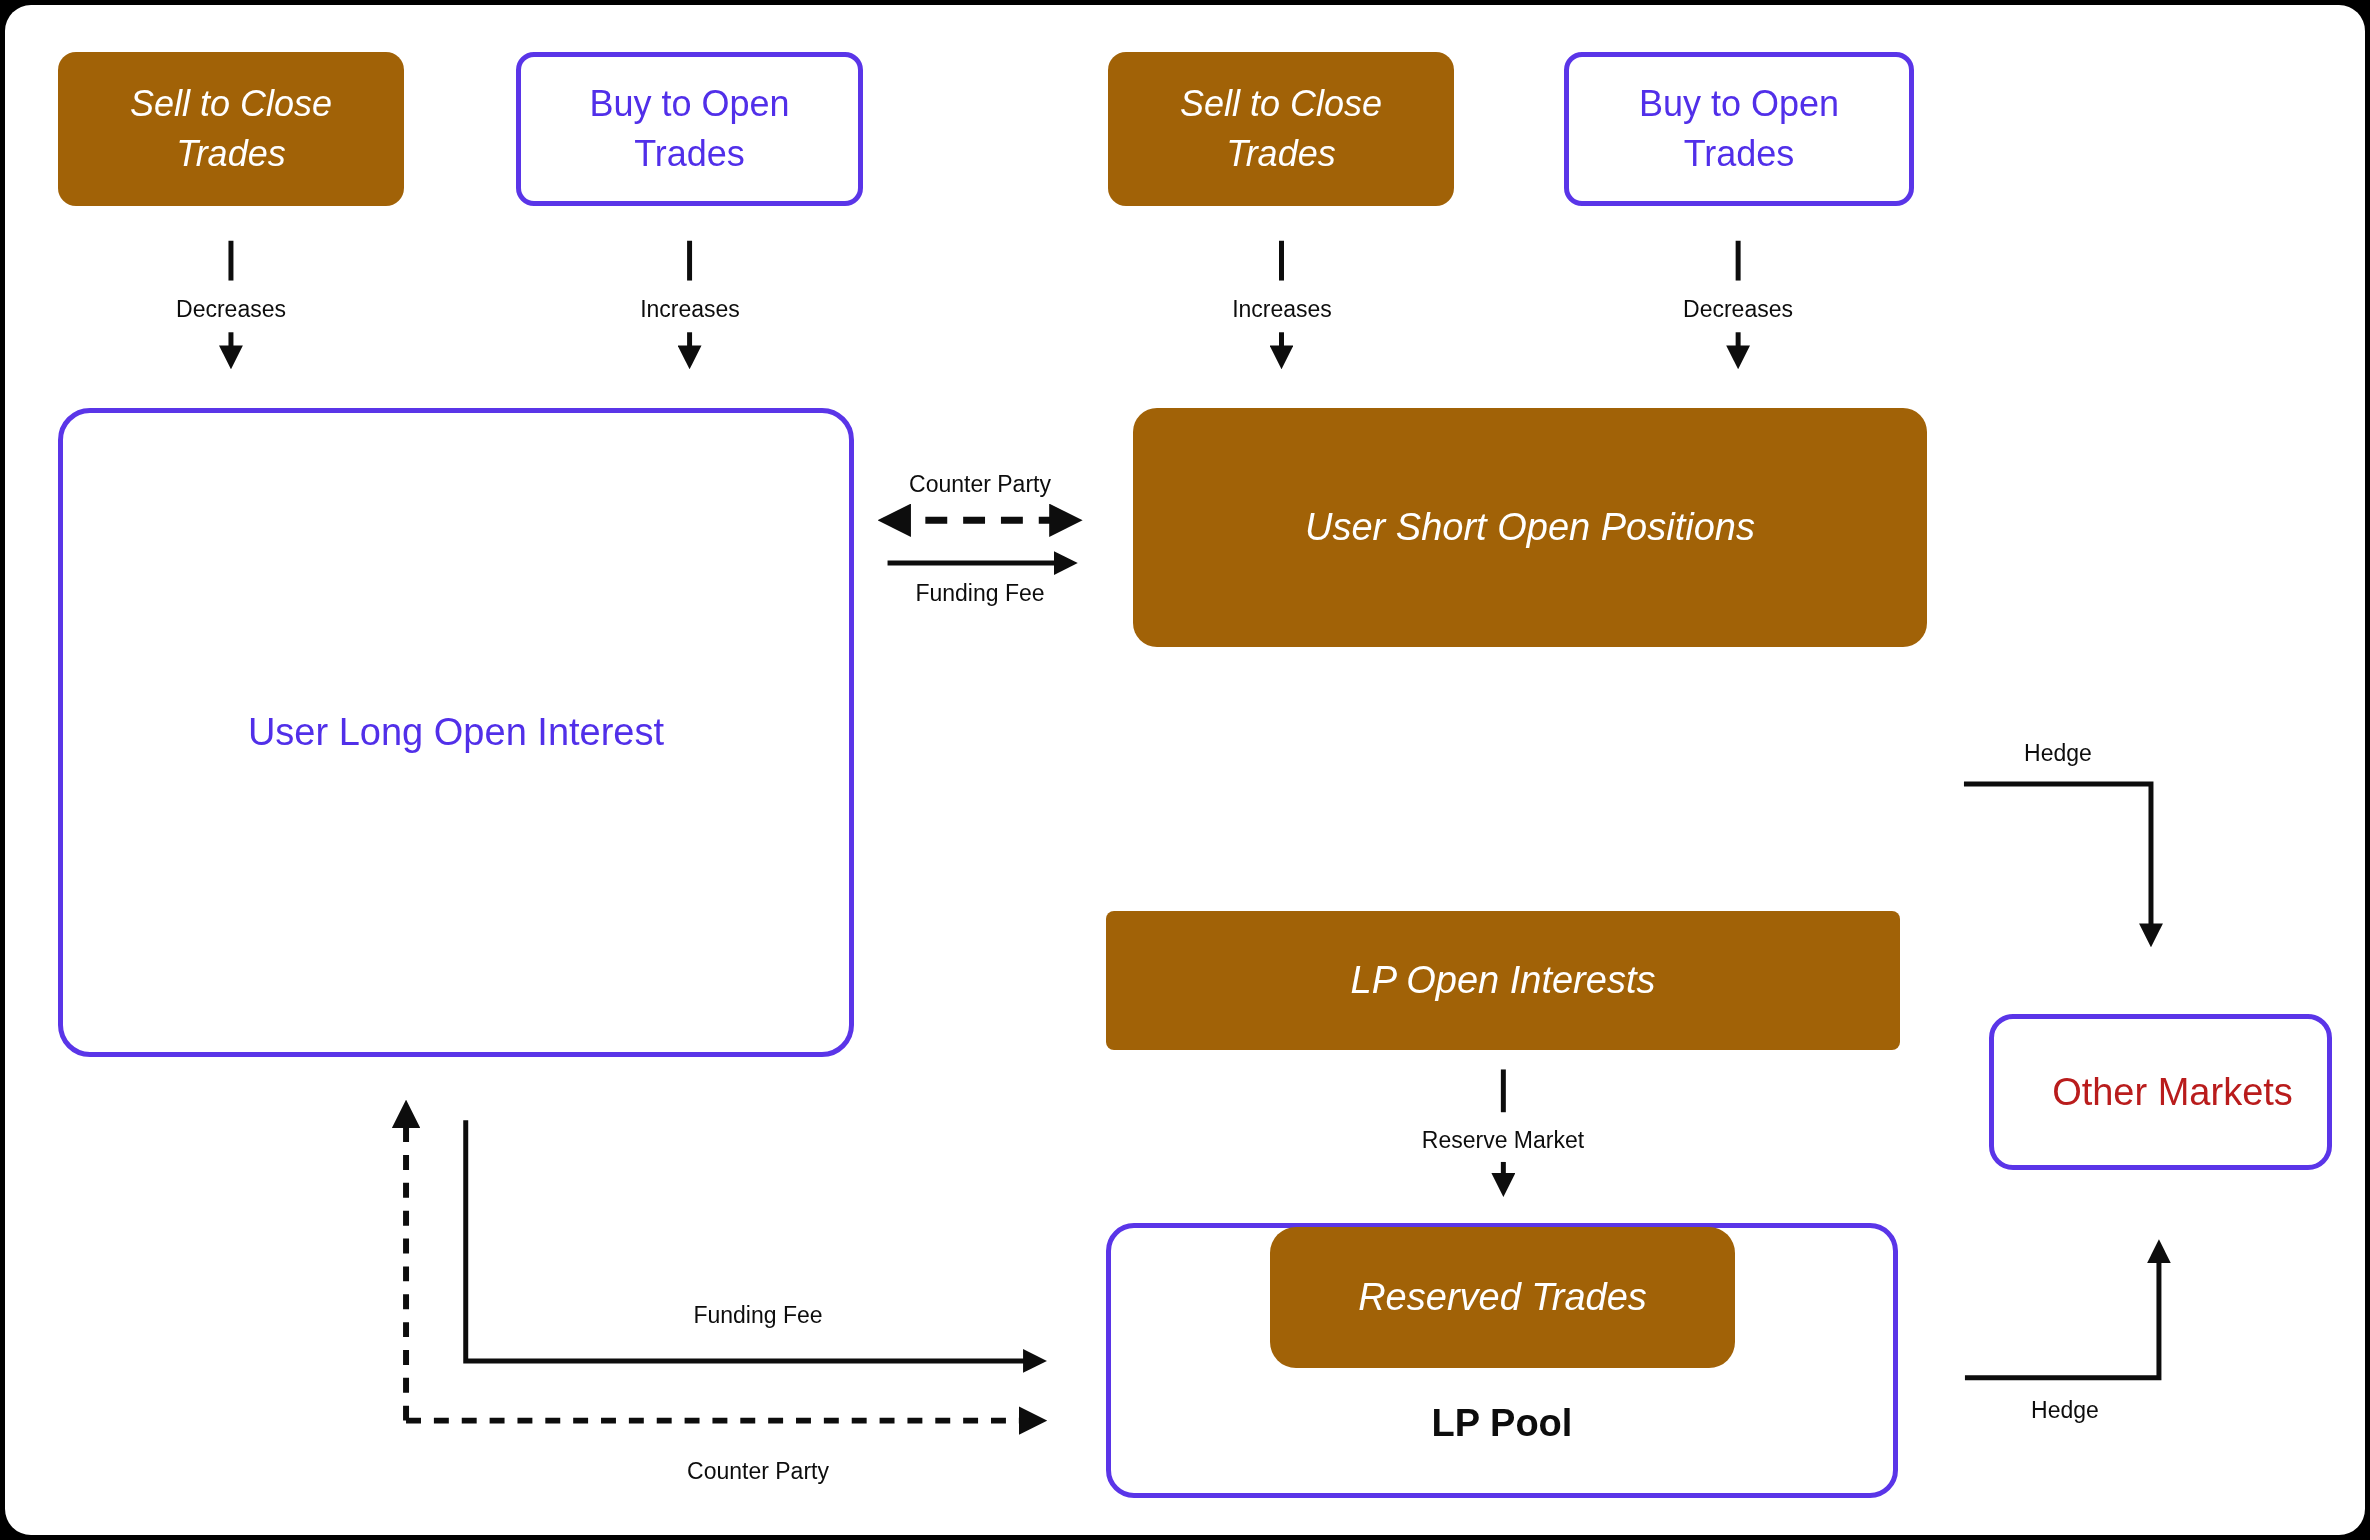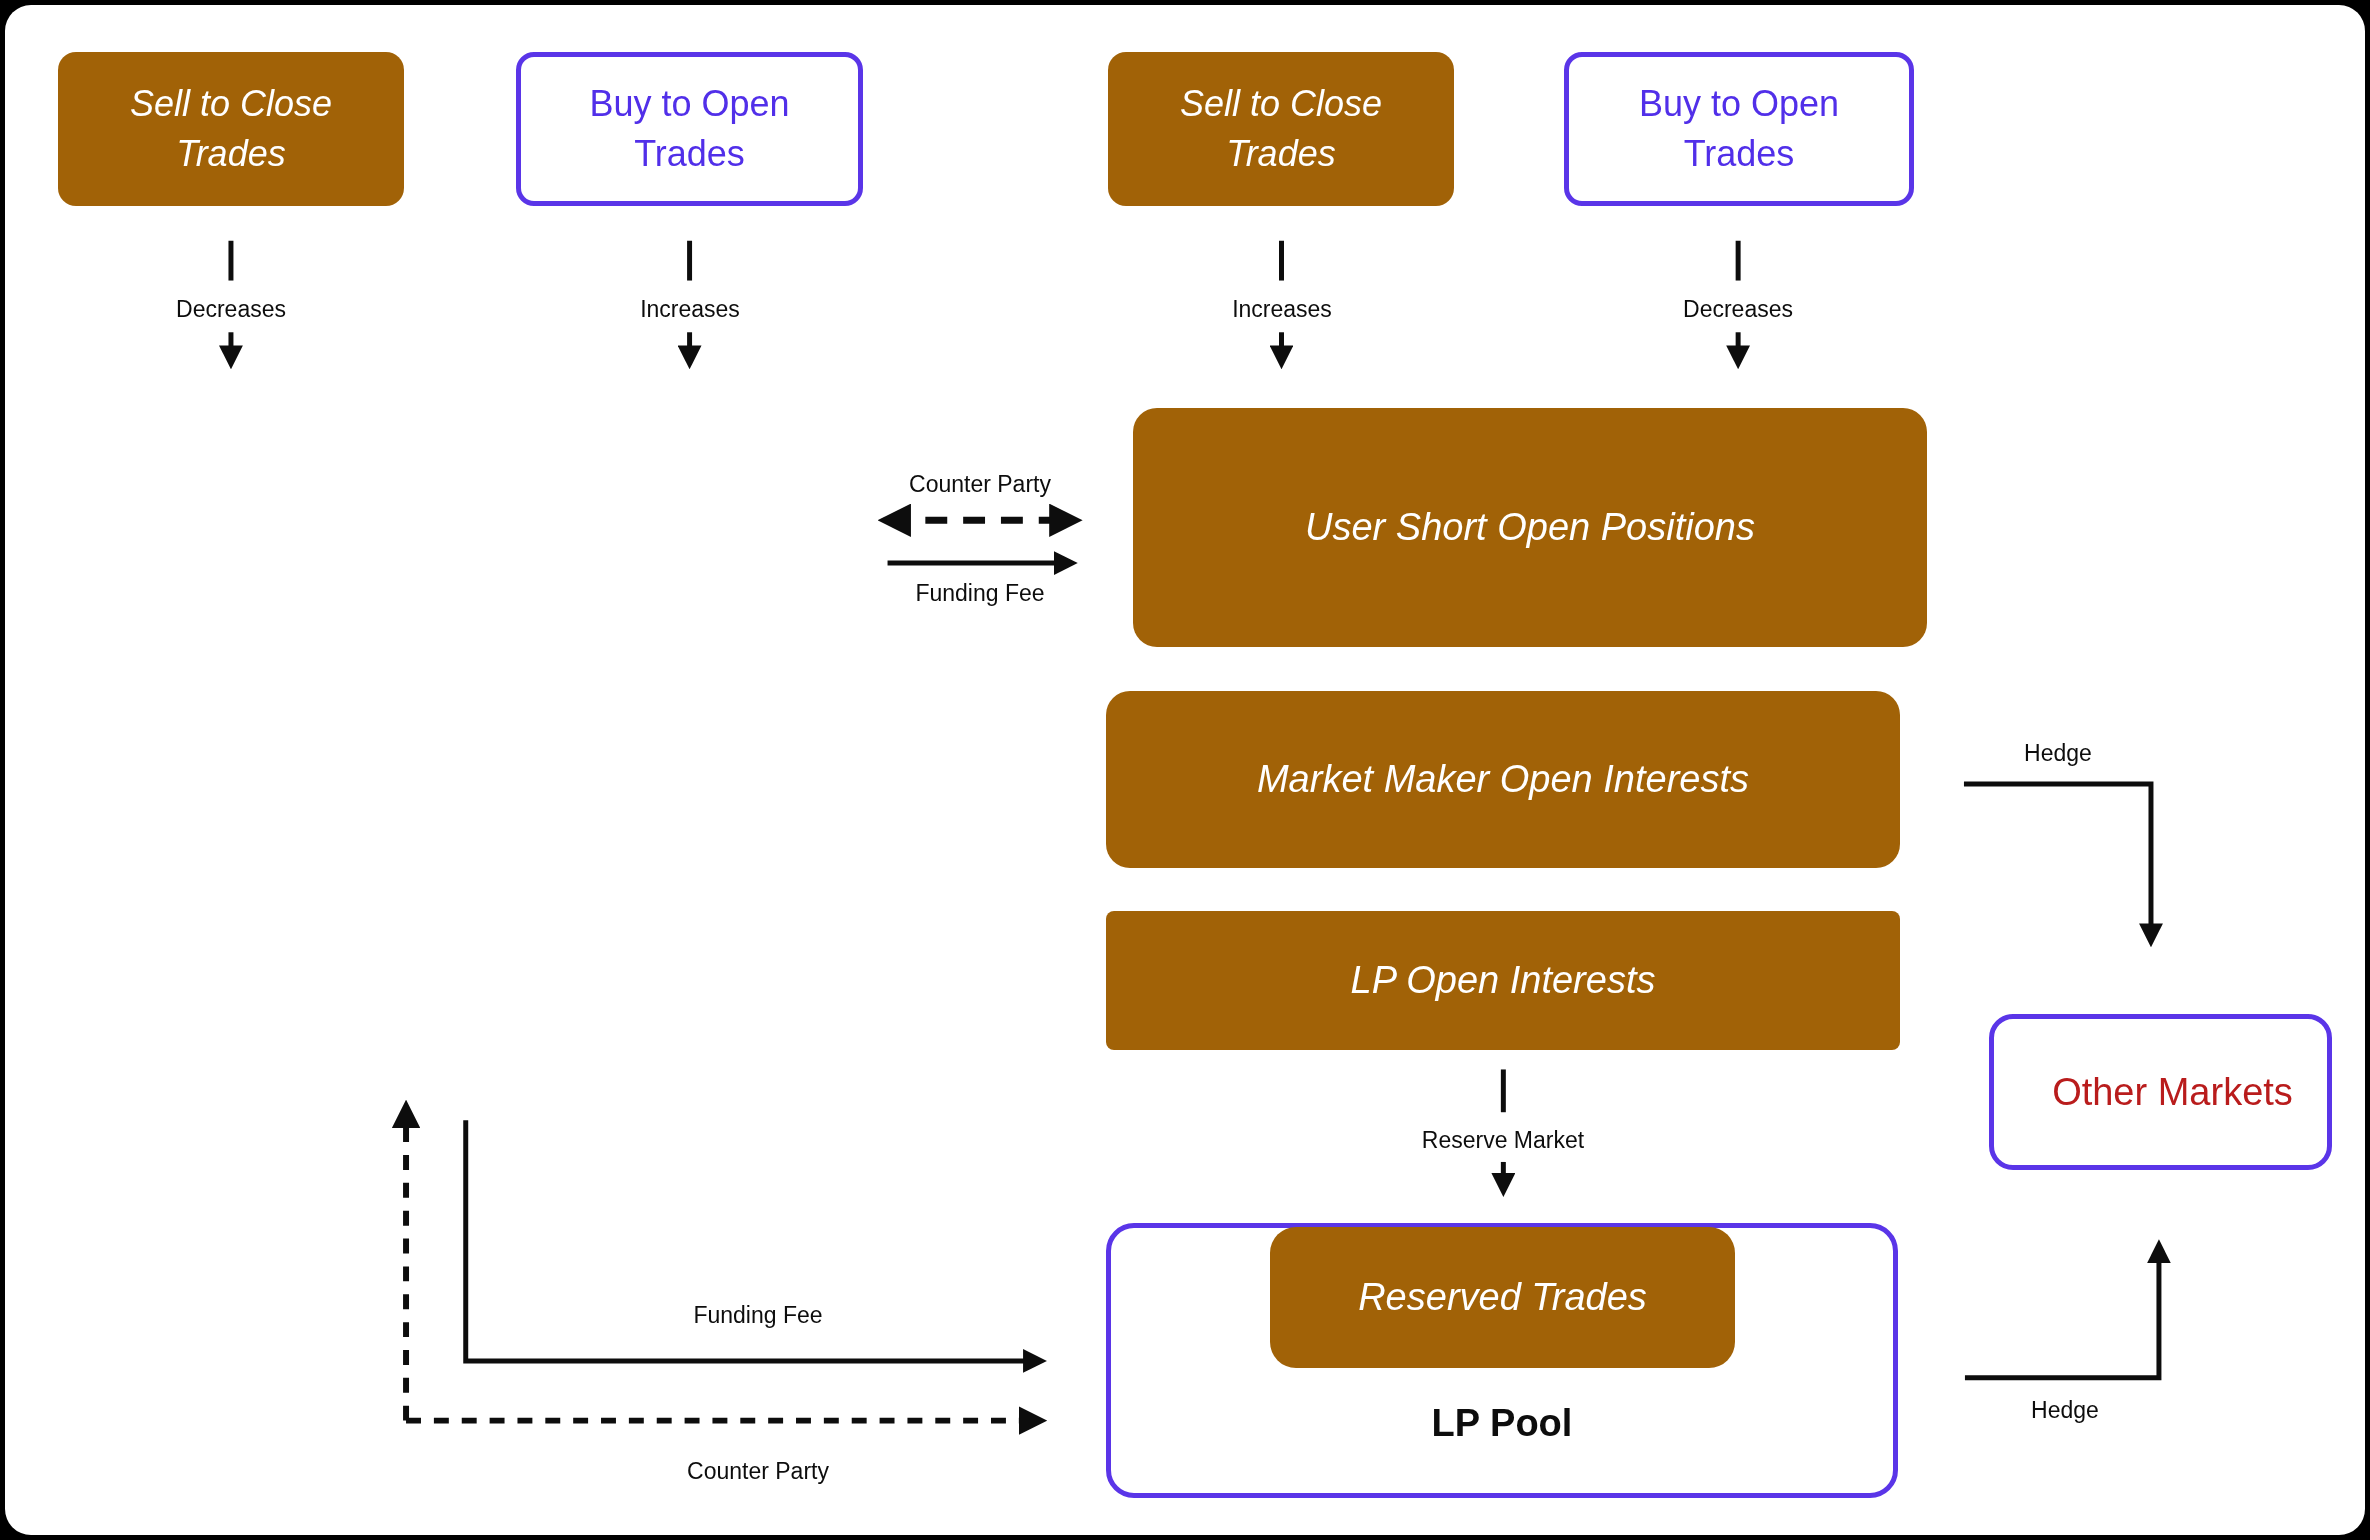--- a/index.html
+++ b/index.html
@@ -65,26 +65,26 @@
   <div class="node filled top-box" style="left:58px;top:52px;">Sell to Close Trades</div>
   <div class="node outline top-box" style="left:516px;top:52px;width:347px;">Buy to Open Trades</div>
   <div class="node filled top-box" style="left:1108px;top:52px;">Sell to Close Trades</div>
   <div class="node outline top-box" style="left:1564px;top:52px;width:350px;">Buy to Open Trades</div>
 
   <div class="lbl" style="left:231px;top:309px;">Decreases</div>
   <div class="lbl" style="left:690px;top:309px;">Increases</div>
   <div class="lbl" style="left:1282px;top:309px;">Increases</div>
   <div class="lbl" style="left:1738px;top:309px;">Decreases</div>
 
+  <div class="node outline" style="left:58px;top:408px;width:796px;height:649px;border-radius:32px;font-size:38px;">User Long Open Interest</div>
 
   <div class="lbl" style="left:980px;top:484px;">Counter Party</div>
   <div class="lbl" style="left:980px;top:593px;">Funding Fee</div>
 
   <div class="node filled" style="left:1106px;top:408px;width:794px;height:239px;border-radius:24px;font-size:38px;margin-left:27px;">User Short Open Positions</div>
-  <div class="node filled" style="left:1106px;top:691px;width:794px;height:177px;border-radius:24px;font-size:38px;">Market Maker Open Interests</div>
   <div class="node filled" style="left:1106px;top:911px;width:794px;height:139px;border-radius:8px;font-size:38px;">LP Open Interests</div>
 
   <div class="lbl" style="left:1503px;top:1140px;">Reserve Market</div>
 
   <div class="node outline" style="left:1106px;top:1223px;width:792px;height:275px;border-radius:28px;"></div>
   <div class="node filled" style="left:1270px;top:1227px;width:465px;height:141px;border-radius:26px;font-size:38px;">Reserved Trades</div>
   <div class="lbl big-lbl" style="left:1502px;top:1423px;font-weight:bold;">LP Pool</div>
 
   <div class="node outline ink" style="left:1989px;top:1014px;width:343px;height:156px;border-radius:24px;font-size:38px;">Other Markets</div>
 

